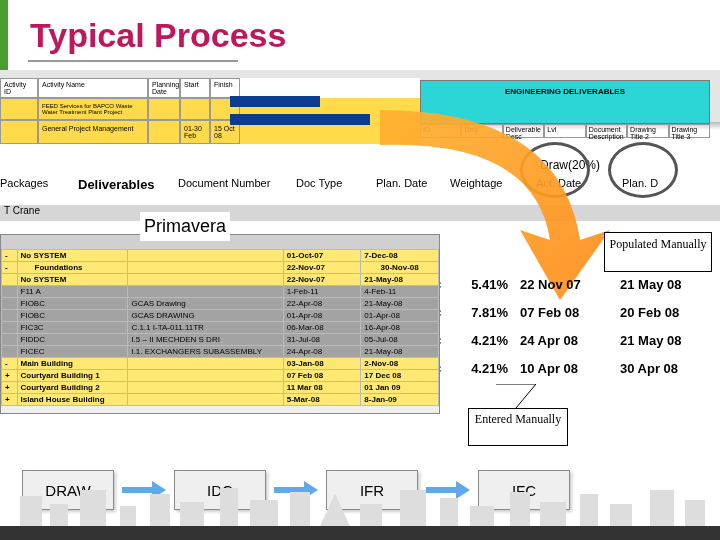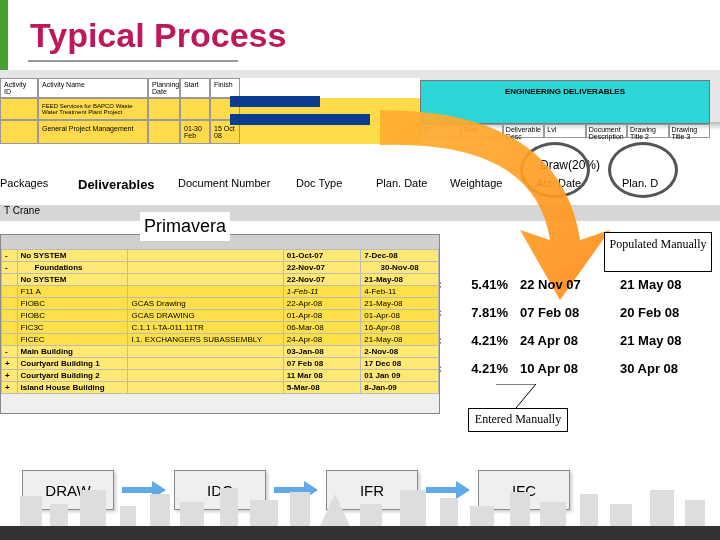--- a/index.html
+++ b/index.html
@@ -45,35 +45,35 @@
   
   
   .popbox { position:absolute; left:604px; top:232px; width:108px; height:40px; border:1px solid #000; background:#fff; font-size:12px; text-align:center; padding:4px 2px; font-family: "Comic Sans MS", cursive; z-index:6; }
   
   
   .pvwin { position: absolute; left: 0; top: 234px; width: 440px; height: 180px; background:#efefef; border:1px solid #888; font-size:9px; z-index:4; }
   .pvwin .toolbar { height:14px; background:#d0d0d0; }
   .pvwin table { width:100%; border-collapse:collapse; font-size:8px; }
   .pvwin td { border:1px solid #bbb; padding:1px 3px; white-space:nowrap; overflow:hidden; }
   .pvwin .ylw { background:#ffe874; font-weight:bold; }
-  .pvwin .wht { background:#fde047; }
+  .pvwin .wht { background:#a3a3a3; }
   
   
   .rdata { position:absolute; left:430px; top:270px; width:290px; z-index:3; }
   .rdata .row { display:flex; height:28px; align-items:center; font-size:13px; }
   .rdata .row .pct { width:70px; text-align:right; padding-right:12px; font-weight:bold; }
   .rdata .row .d1 { width:100px; font-weight:bold; }
   .rdata .row .d2 { width:100px; font-weight:bold; }
   .rdata .row .doc { width:20px; font-size:11px; color:#333; }
   
   
   .bigarrow { position:absolute; left:360px; top:100px; width:260px; height:200px; z-index:2; pointer-events:none; }
   
   
-  .entbox { position:absolute; left:468px; top:408px; width:100px; height:24px; border:1px solid #000; background:#fff; font-size:12px; text-align:center; padding:3px 2px; font-family:"Comic Sans MS",cursive; z-index:6; }
+  .entbox { position:absolute; left:468px; top:408px; width:100px; height:38px; border:1px solid #000; background:#fff; font-size:12px; text-align:center; padding:3px 2px; font-family:"Comic Sans MS",cursive; z-index:6; }
   .entconn { position:absolute; left:496px; top:384px; width:40px; height:24px; z-index:6; }
   
   
   .flow { position:absolute; bottom:30px; left:22px; display:flex; align-items:center; gap:0; }
   .fbtn { background:#efefef; border:1px solid #888; width:92px; height:40px; display:flex; align-items:center; justify-content:center; font-size:15px; box-shadow: 2px 2px 3px rgba(0,0,0,0.2); }
   .farrow { width:60px; display:flex; align-items:center; justify-content:center; }
   .farrow svg { width:44px; height:18px; }
   
   
   .foot { position:absolute; bottom:0; left:0; width:720px; height:54px; z-index:0; }
@@ -171,21 +171,21 @@
           <td style="width: 14px;"></td>
           <td style="width: 100px;">No SYSTEM</td>
           <td style="width: 140px;"></td>
           <td style="width: 70px;">22-Nov-07</td>
           <td style="width: 70px;">21-May-08</td>
         </tr>
         <tr class="wht">
           <td style="width: 14px;"></td>
           <td style="width: 100px;">F11 A</td>
           <td style="width: 140px;"></td>
-          <td style="width: 70px; font-style: italic;">1-Feb-11</td>
+          <td style="width: 70px;">1-Feb-11</td>
           <td style="width: 70px;">4-Feb-11</td>
         </tr>
         <tr class="wht">
           <td style="width: 14px;"></td>
           <td style="width: 100px;">FIOBC</td>
           <td style="width: 140px;">GCAS Drawing</td>
           <td style="width: 70px;">22-Apr-08</td>
           <td style="width: 70px;">21-May-08</td>
         </tr>
         <tr class="wht">
@@ -194,20 +194,27 @@
           <td style="width: 140px;">GCAS DRAWING</td>
           <td style="width: 70px;">01-Apr-08</td>
           <td style="width: 70px;">01-Apr-08</td>
         </tr>
         <tr class="wht">
           <td style="width: 14px;"></td>
           <td style="width: 100px;">FIC3C</td>
           <td style="width: 140px;">C.1.1 I-TA-011.11TR</td>
           <td style="width: 70px;">06-Mar-08</td>
           <td style="width: 70px;">16-Apr-08</td>
+        </tr>
+        <tr class="wht">
+          <td style="width: 14px;"></td>
+          <td style="width: 100px;">FIDDC</td>
+          <td style="width: 140px;">I.5 – II MECHDEN S DRI</td>
+          <td style="width: 70px;">31-Jul-08</td>
+          <td style="width: 70px;">05-Jul-08</td>
         </tr>
         <tr class="wht">
           <td style="width: 14px;"></td>
           <td style="width: 100px;">FICEC</td>
           <td style="width: 140px;">I.1. EXCHANGERS SUBASSEMBLY</td>
           <td style="width: 70px;">24-Apr-08</td>
           <td style="width: 70px;">21-May-08</td>
         </tr>
         <tr class="ylw">
           <td style="width: 14px;">-</td>

